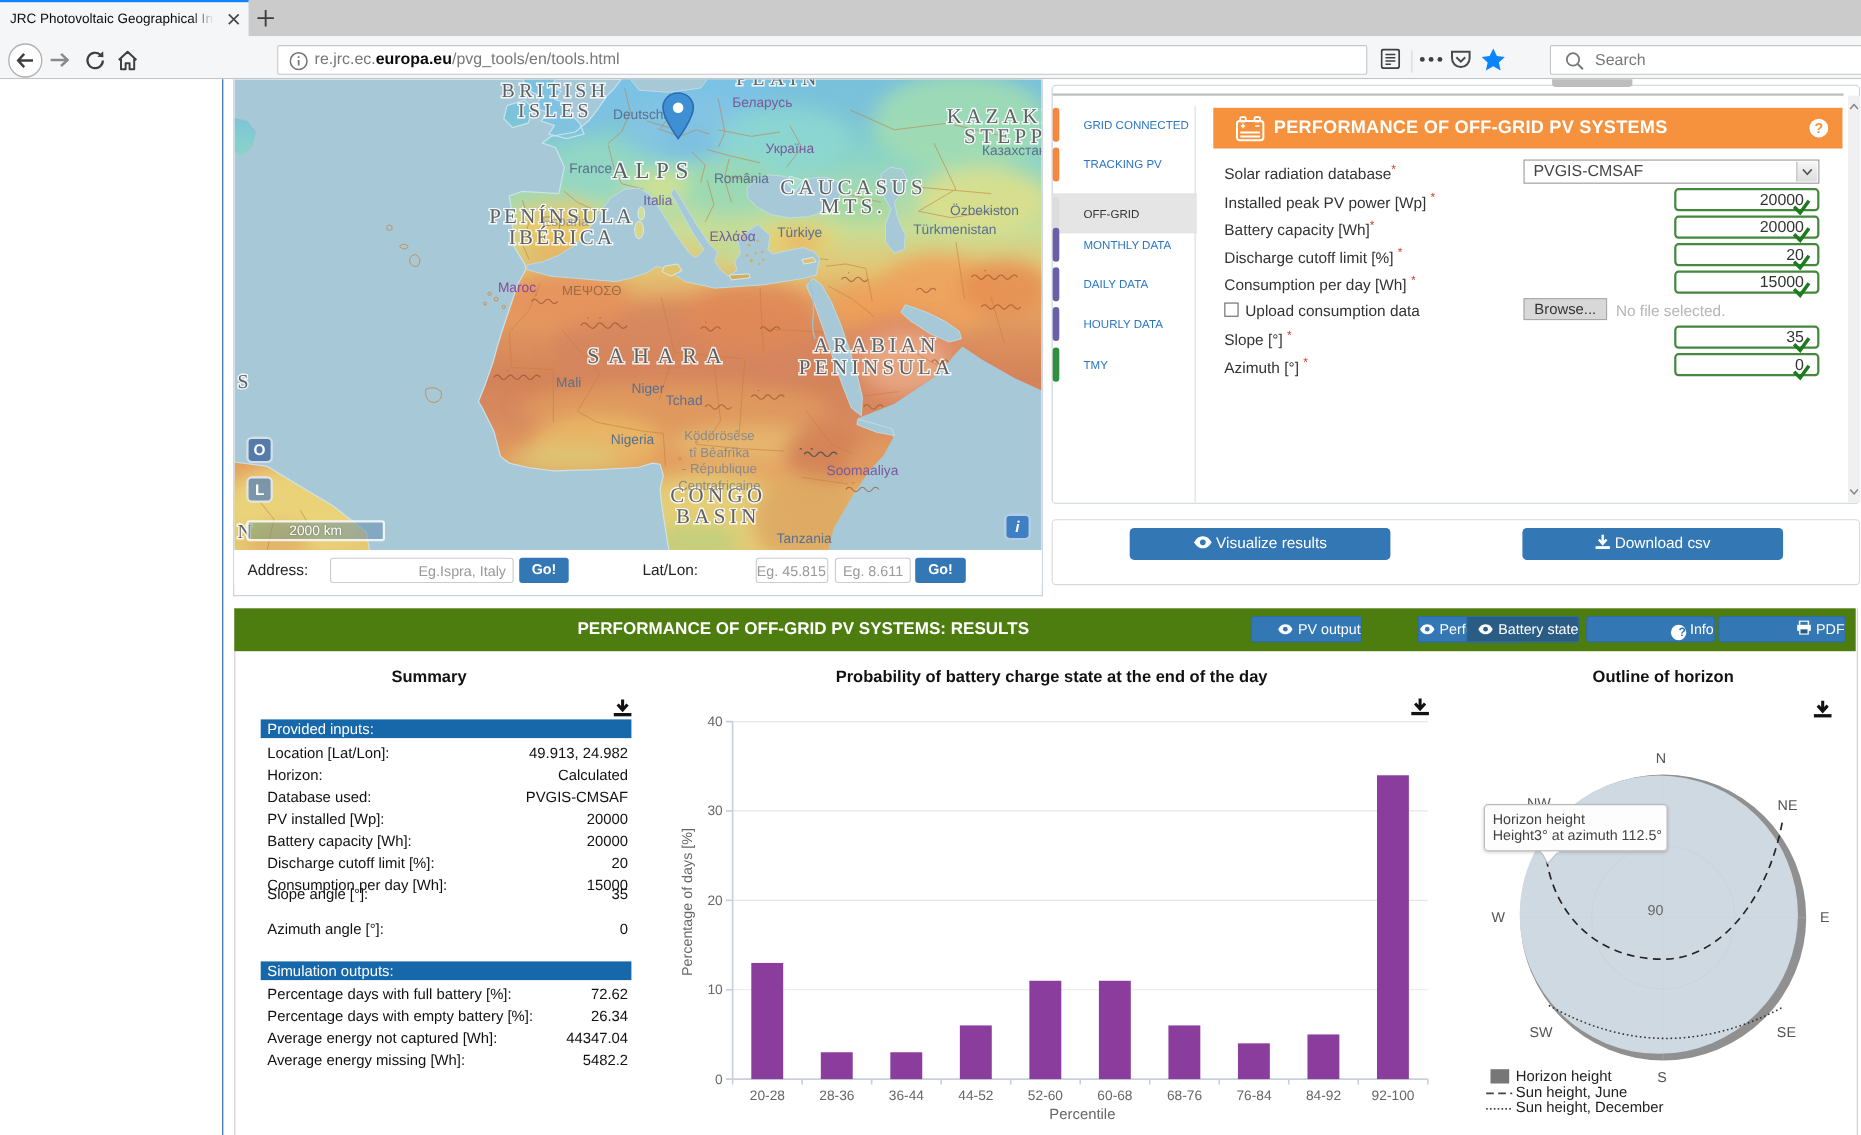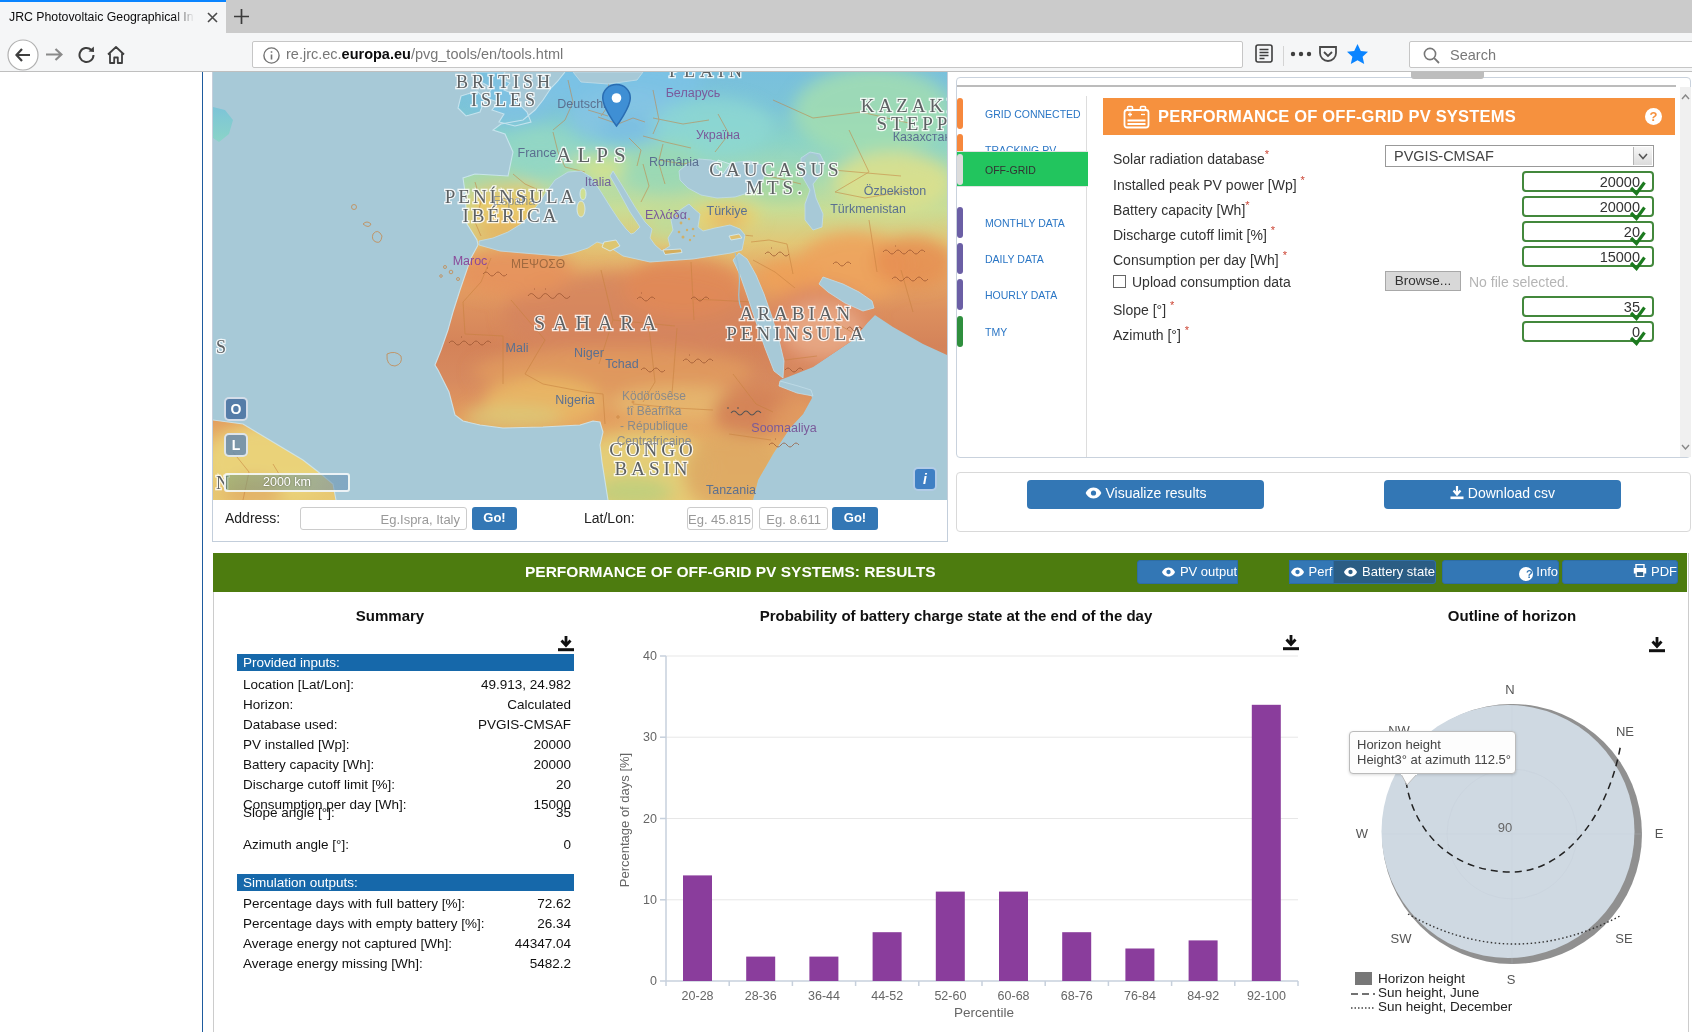--- a/index.html
+++ b/index.html
@@ -386,21 +386,21 @@
 <div id="tabsep"></div>
 
 <div class="tabrow" style="top:96px">
       <div class="tabbar" style="background:#f6883d"></div>
       <div class="tablbl">GRID CONNECTED</div>
     </div>
 <div class="tabrow" style="top:132px">
       <div class="tabbar" style="background:#f6883d"></div>
       <div class="tablbl">TRACKING PV</div>
     </div>
-<div class="tabrow" style="top:151px;border-top:1px solid #e2e2e2;border-bottom:1px solid #e2e2e2;background:#22c55e;width:131px">
+<div class="tabrow" style="top:176px;border-top:1px solid #e2e2e2;border-bottom:1px solid #e2e2e2;background:#e5e5e5;width:131px">
       <div class="tabbar" style="background:#dcdcdc"></div>
       <div class="tablbl" style="color:#333">OFF-GRID</div>
     </div>
 <div class="tabrow" style="top:205px">
       <div class="tabbar" style="background:#6b5fa5"></div>
       <div class="tablbl">MONTHLY DATA</div>
     </div>
 <div class="tabrow" style="top:241px">
       <div class="tabbar" style="background:#6b5fa5"></div>
       <div class="tablbl">DAILY DATA</div>

